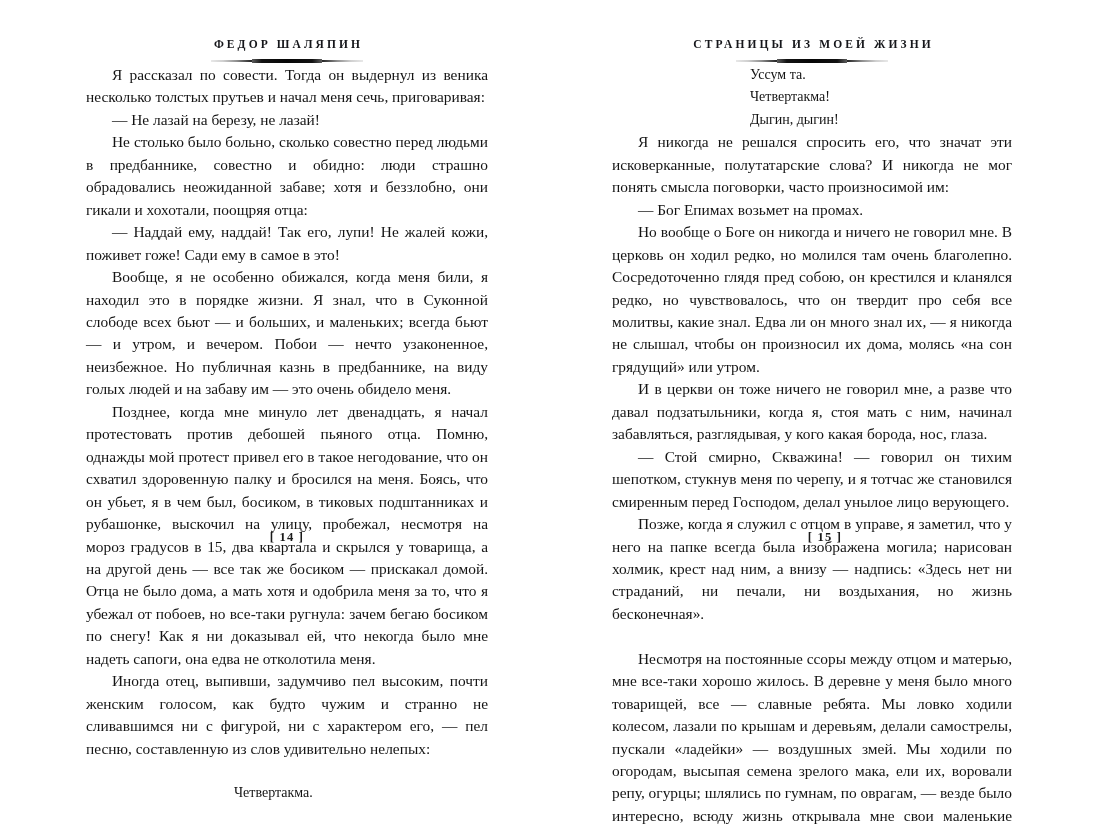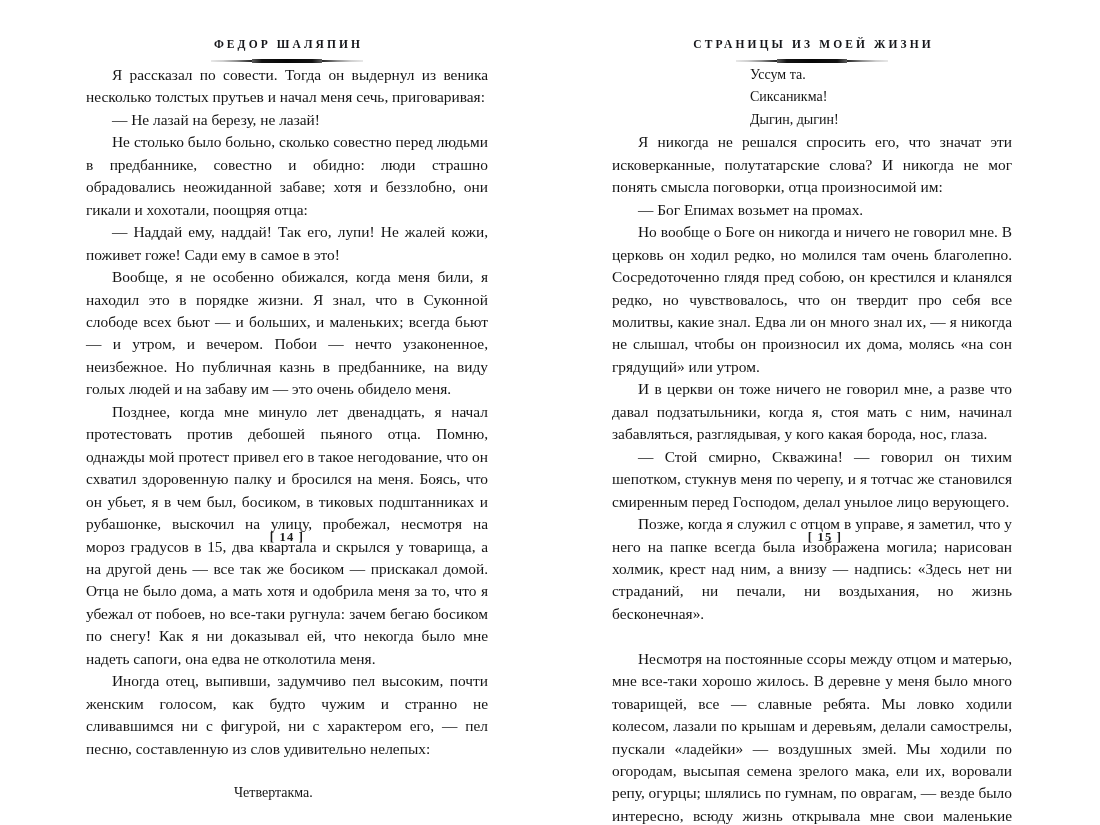--- a/index.html
+++ b/index.html
@@ -159,26 +159,26 @@
 
       <div class="running-head">Страницы из моей жизни</div>
 
       <div class="ornament">
         <div class="bar"></div>
         <div class="core"></div>
       </div>
 
       <div class="verse verse-right">
         <span class="verse-line">Уссум та.</span>
-        <span class="verse-line">Сиксаникма!</span>
+        <span class="verse-line">Четвертакма!</span>
         <span class="verse-line">Дыгин, дыгин!</span>
       </div>
 
       <div class="body">
-        <p>Я никогда не решался спросить его, что значат эти исковерканные, полутатарские слова? И никогда не мог понять смысла поговорки, отца произносимой им:</p>
+        <p>Я никогда не решался спросить его, что значат эти исковерканные, полутатарские слова? И никогда не мог понять смысла поговорки, часто произносимой им:</p>
         <p>— Бог Епимах возьмет на промах.</p>
         <p>Но вообще о Боге он никогда и ничего не говорил мне. В церковь он ходил редко, но молился там очень благолепно. Сосредоточенно глядя пред собою, он крестился и кланялся редко, но чувствовалось, что он твердит про себя все молитвы, какие знал. Едва ли он много знал их, — я никогда не слышал, чтобы он произносил их дома, молясь «на сон грядущий» или утром.</p>
         <p>И в церкви он тоже ничего не говорил мне, а разве что давал подзатыльники, когда я, стоя мать с ним, начинал забавляться, разглядывая, у кого какая борода, нос, глаза.</p>
         <p>— Стой смирно, Скважина! — говорил он тихим шепотком, стукнув меня по черепу, и я тотчас же становился смиренным перед Господом, делал унылое лицо верующего.</p>
         <p>Позже, когда я служил с отцом в управе, я заметил, что у него на папке всегда была изображена могила; нарисован холмик, крест над ним, а внизу — надпись: «Здесь нет ни страданий, ни печали, ни воздыхания, но жизнь бесконечная».</p>
         <p class="gap-before">Несмотря на постоянные ссоры между отцом и матерью, мне все-таки хорошо жилось. В деревне у меня было много товарищей, все — славные ребята. Мы ловко ходили колесом, лазали по крышам и деревьям, делали самострелы, пускали «ладейки» — воздушных змей. Мы ходили по огородам, высыпая семена зрелого мака, ели их, воровали репу, огурцы; шлялись по гумнам, по оврагам, — везде было интересно, всюду жизнь открывала мне свои маленькие тайны, поучая меня любить и понимать живое.</p>
       </div>
 
     </div>
 

